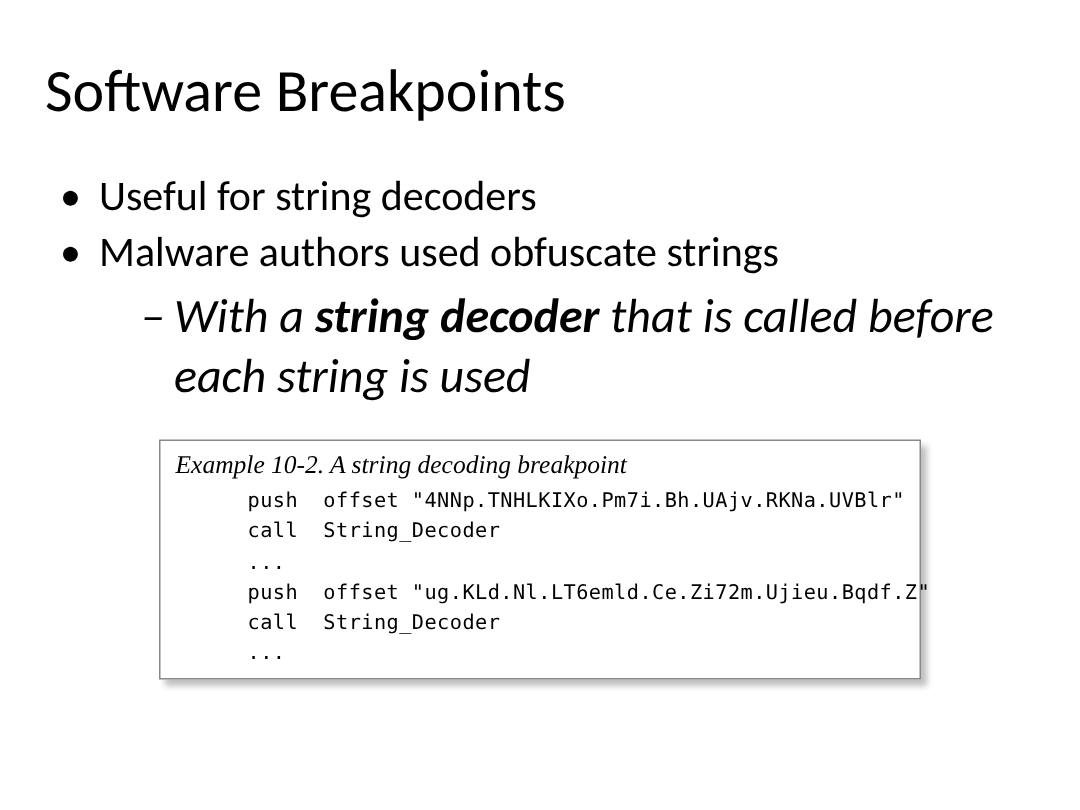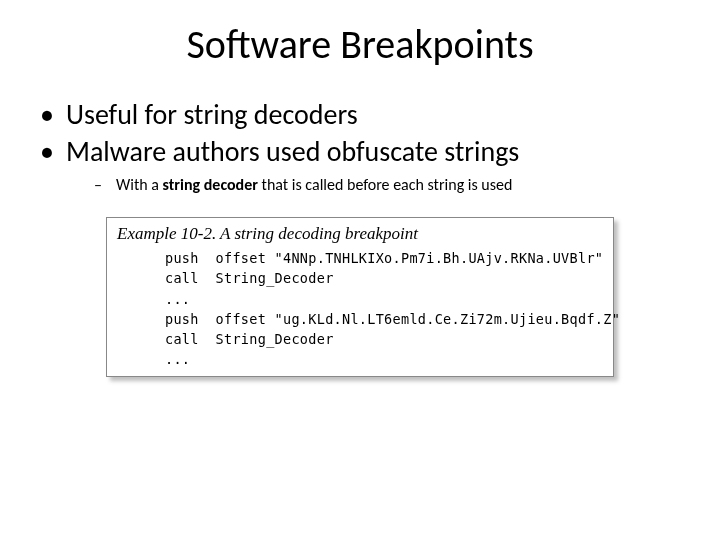--- a/index.html
+++ b/index.html
@@ -14,22 +14,22 @@
   }
   .slide {
     width: 720px;
     height: 540px;
     padding: 8px 30px 20px 30px;
     position: relative;
   }
   .title {
     font-size: 40px;
     font-weight: 400;
-    text-align: center;
-    margin: 12px 0 28px 0;
+    text-align: left;
+    margin: 28px 0 28px 0;
     letter-spacing: 0px;
   }
   ul.top {
     list-style: none;
     margin: 0;
     padding: 0 0 0 10px;
   }
   ul.top > li {
     font-size: 28px;
     line-height: 1.25;
@@ -43,25 +43,26 @@
     left: 0;
     top: 0;
     font-size: 28px;
   }
   ul.sub {
     list-style: none;
     margin: 6px 0 0 0;
     padding: 0 0 0 28px;
   }
   ul.sub > li {
-    font-size: 16px;
+    font-size: 32px;
     line-height: 1.25;
     position: relative;
     padding-left: 22px;
     margin: 0;
+    font-style: italic;
   }
   ul.sub > li::before {
     content: "–";
     position: absolute;
     left: 0;
     top: 0;
   }
   .bold { font-weight: 700; }
   .codebox {
     margin: 22px auto 0 auto;

